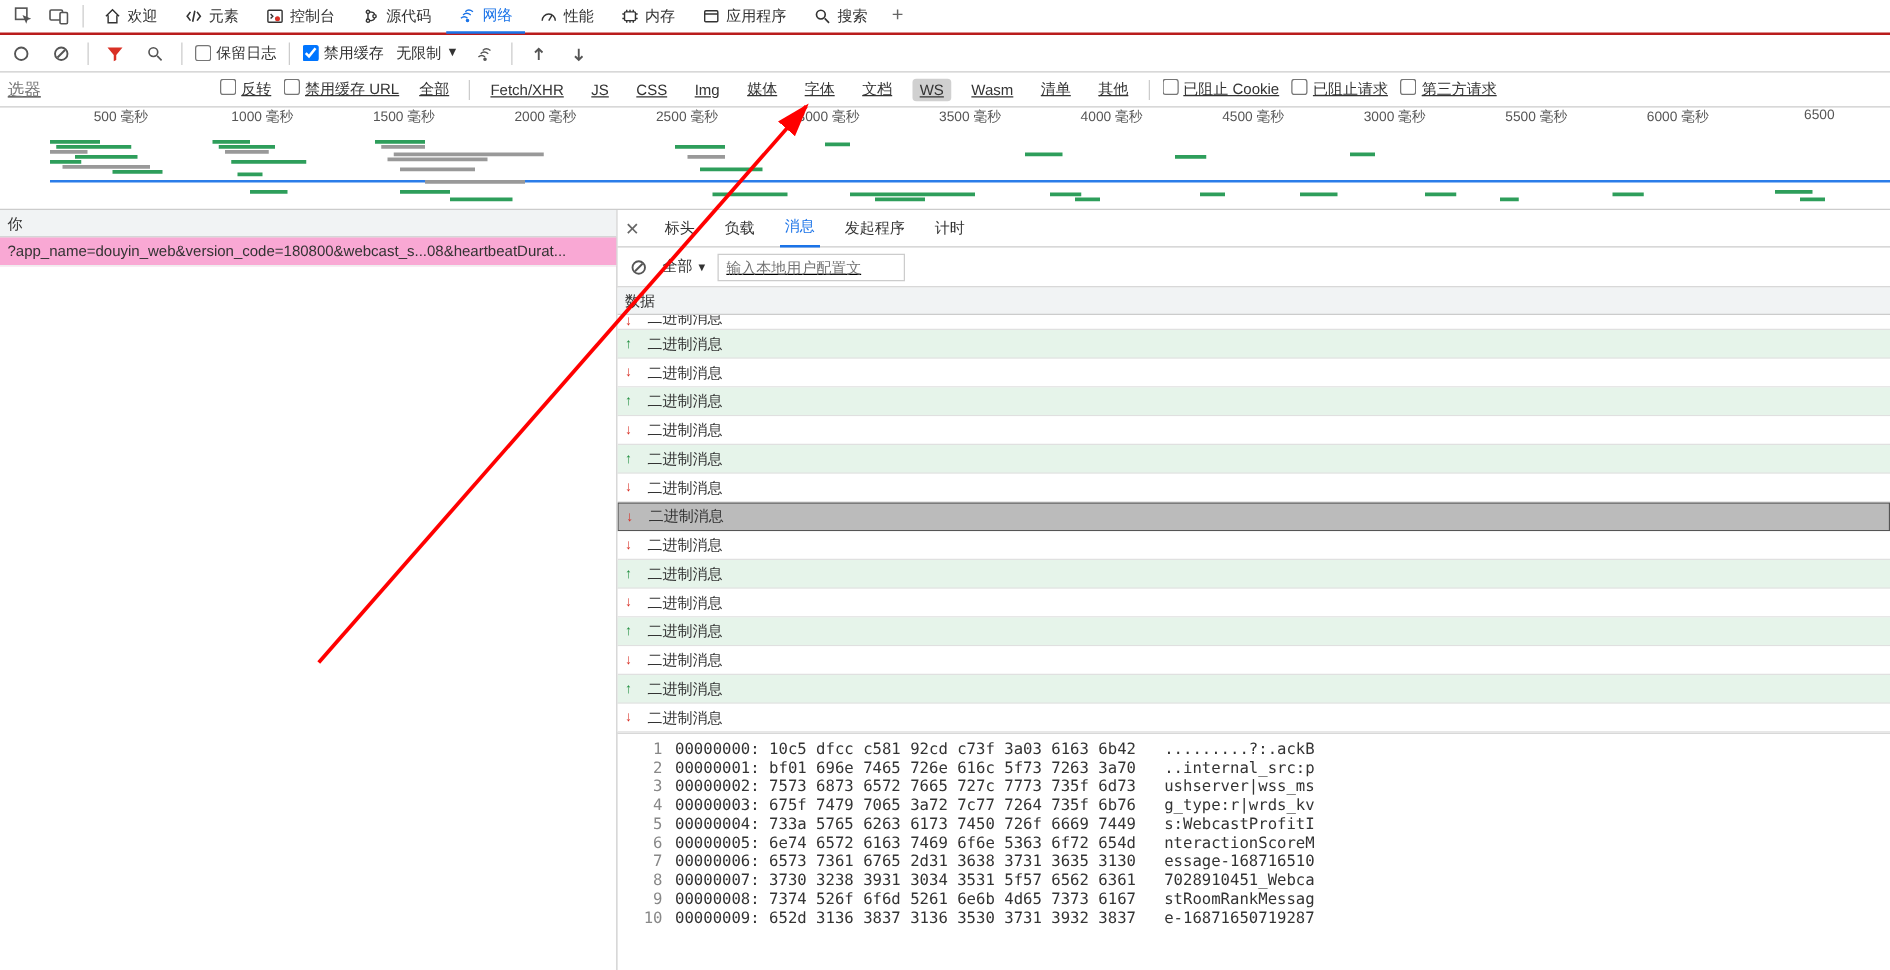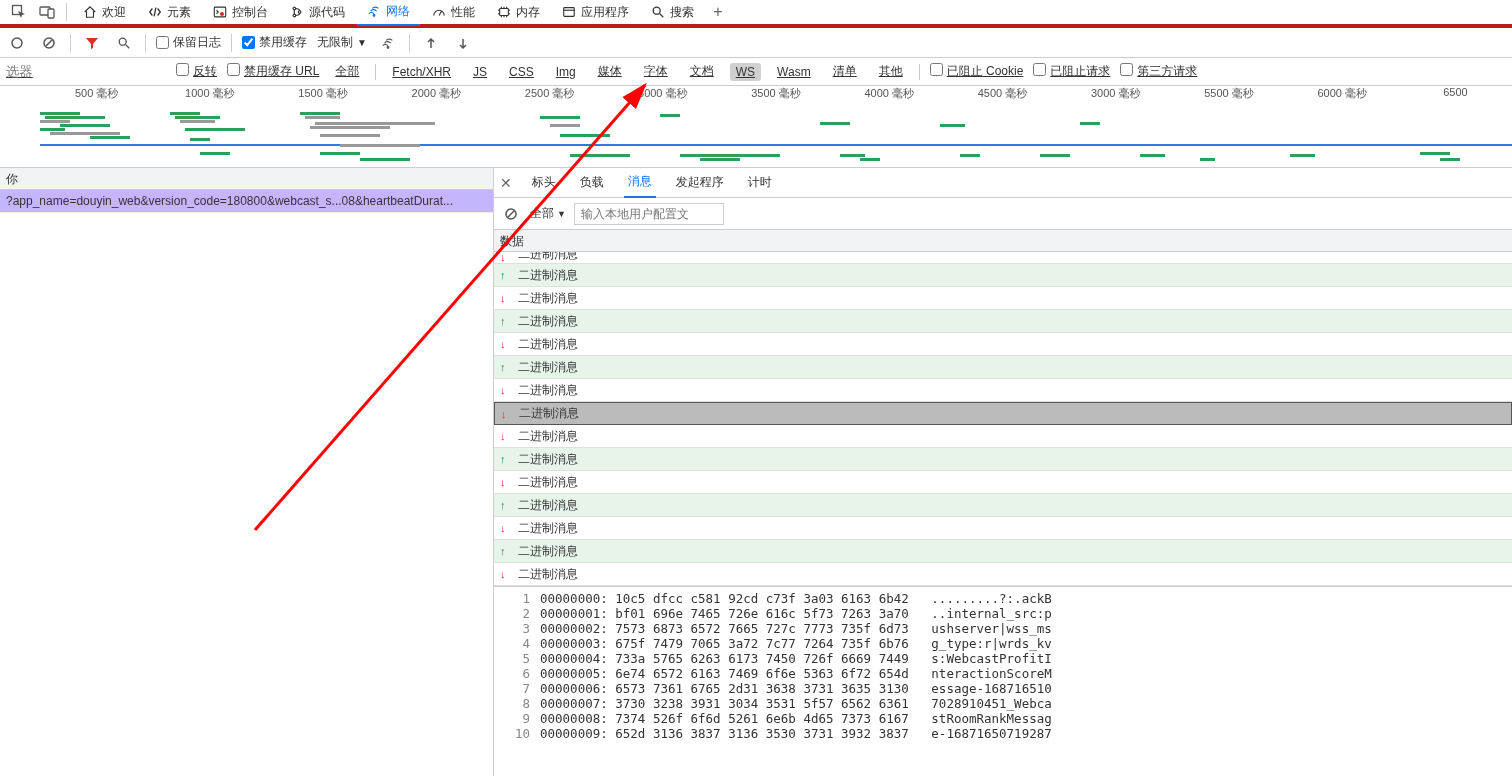--- a/index.html
+++ b/index.html
@@ -1,19 +1,19 @@
 <!DOCTYPE html>
 <html><head>
 <meta charset="utf-8">
 <style>
 * { box-sizing: border-box; margin: 0; padding: 0; }
 body { font-family: "Microsoft YaHei", "Segoe UI", sans-serif; font-size: 12px; color: #333; background: #fff; width: 1512px; height: 776px; overflow: hidden; position: relative; }
 
 
-.top-tabs { display: flex; align-items: center; height: 28px; border-bottom: 4px solid #b91c1c; padding: 0 6px; gap: 2px; }
+.top-tabs { display: flex; align-items: center; height: 28px; border-bottom: 2px solid #b91c1c; padding: 0 6px; gap: 2px; }
 .top-tabs .icon-btn { width: 26px; height: 24px; display: flex; align-items: center; justify-content: center; color: #555; cursor: pointer; }
 .top-tabs .tab { display: flex; align-items: center; gap: 5px; padding: 4px 10px; color: #333; cursor: pointer; }
 .top-tabs .tab.active { border-bottom: 2px solid #1a73e8; color: #1a73e8; }
 .top-tabs .tab .tab-icon { width: 14px; height: 14px; display: flex; align-items: center; justify-content: center; }
 .top-tabs .plus { width: 24px; text-align: center; color: #666; cursor: pointer; font-size: 16px; }
 
 
 .toolbar { display: flex; align-items: center; height: 30px; border-bottom: 1px solid #ccc; padding: 0 6px; gap: 10px; }
 .toolbar .icon-btn { width: 22px; height: 22px; display: flex; align-items: center; justify-content: center; color: #555; cursor: pointer; }
 .toolbar .funnel { color: #d93025; }
@@ -37,32 +37,32 @@
 .timeline .blue-line { position: absolute; left: 0; right: 0; top: 40px; height: 2px; background: #2b7de9; }
 .bar { position: absolute; height: 3px; }
 .bar.g { background: #2e9e5b; }
 .bar.gr { background: #999; }
 
 
 .main { display: flex; height: calc(776px - 28px - 30px - 28px - 82px); }
 .left { width: 494px; border-right: 1px solid #ccc; display: flex; flex-direction: column; }
 .left .name-header { height: 22px; border-bottom: 1px solid #ccc; padding: 3px 6px; font-size: 12px; background: #f1f3f4; }
 .left .req-row { padding: 4px 6px; font-size: 12px; border-bottom: 1px solid #eee; white-space: nowrap; overflow: hidden; text-overflow: ellipsis; cursor: pointer; }
-.left .req-row.sel { background: #c4b5fd; }
+.left .req-row.sel { background: #f9a8d4; }
 
 .right { flex: 1; display: flex; flex-direction: column; }
 .detail-tabs { display: flex; align-items: center; height: 30px; border-bottom: 1px solid #ccc; padding: 0 6px; gap: 16px; }
 .detail-tabs .close { cursor: pointer; color: #666; font-size: 14px; }
 .detail-tabs .dtab { padding: 6px 4px; cursor: pointer; color: #333; }
 .detail-tabs .dtab.active { border-bottom: 2px solid #1a73e8; color: #1a73e8; }
 
 .msg-toolbar { display: flex; align-items: center; height: 32px; border-bottom: 1px solid #ccc; padding: 0 6px; gap: 8px; }
 .msg-toolbar .circle-icon { width:22px; display:flex; justify-content:center; color:#555; cursor:pointer; }
 .msg-toolbar .all-dd { display:flex; align-items:center; gap:3px; cursor:pointer; }
-.msg-toolbar .msg-filter { border:1px solid #ccc; padding:3px 6px; font-size:12px; width:150px; outline:none; }
+.msg-toolbar .msg-filter { border:1px solid #ccc; padding:3px 6px; font-size:12px; width:150px; outline:none;text-decoration:underline; }
 
 .data-header { height: 22px; border-bottom: 1px solid #ccc; padding: 3px 6px; font-size: 12px; background: #f1f3f4; }
 .msg-list { flex: 0 0 auto; overflow: hidden; border-bottom: 1px solid #ccc; }
 .msg-row { display:flex; align-items:center; height: 23px; padding: 0 6px; border-bottom: 1px solid #e0e0e0; font-size: 12px; }
 .msg-row.up { background: #e6f4ea; }
 .msg-row.down { background: #fff; }
 .msg-row.sel { background: linear-gradient(#bbb,#bbb); border: 1px solid #555; }
 .msg-row .arrow { width: 12px; font-size: 11px; margin-right: 6px; }
 .msg-row.up .arrow-up { color: #1e8e3e; }
 .msg-row.down .arrow-down { color: #d93025; }

